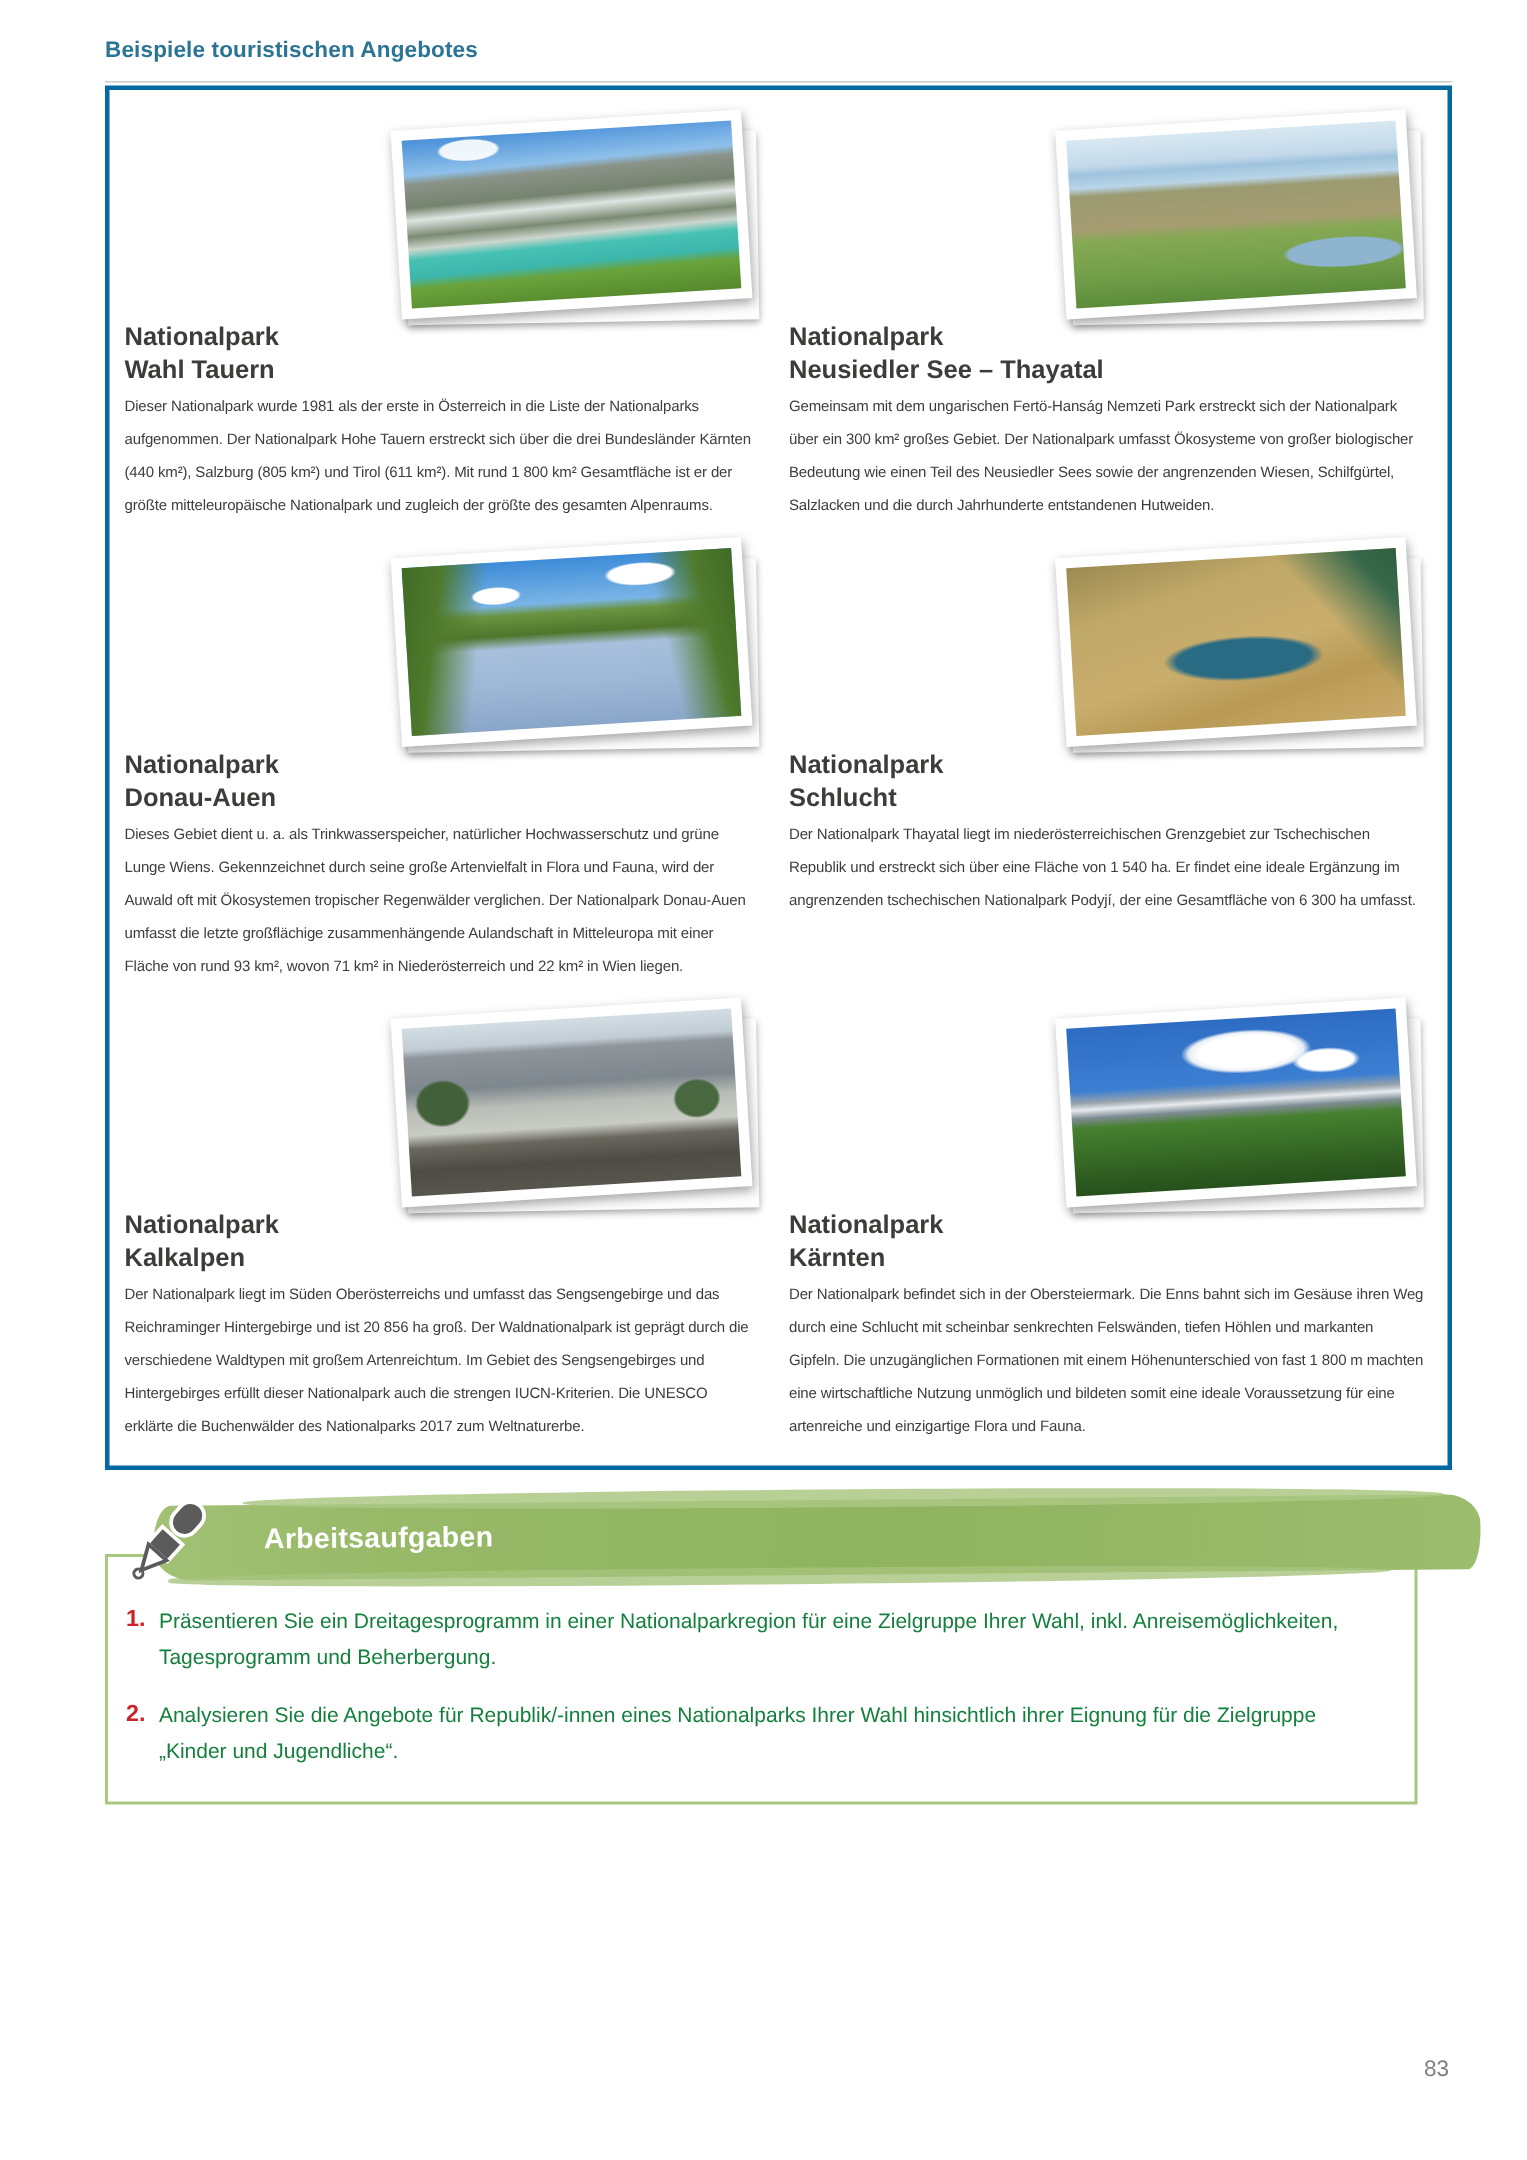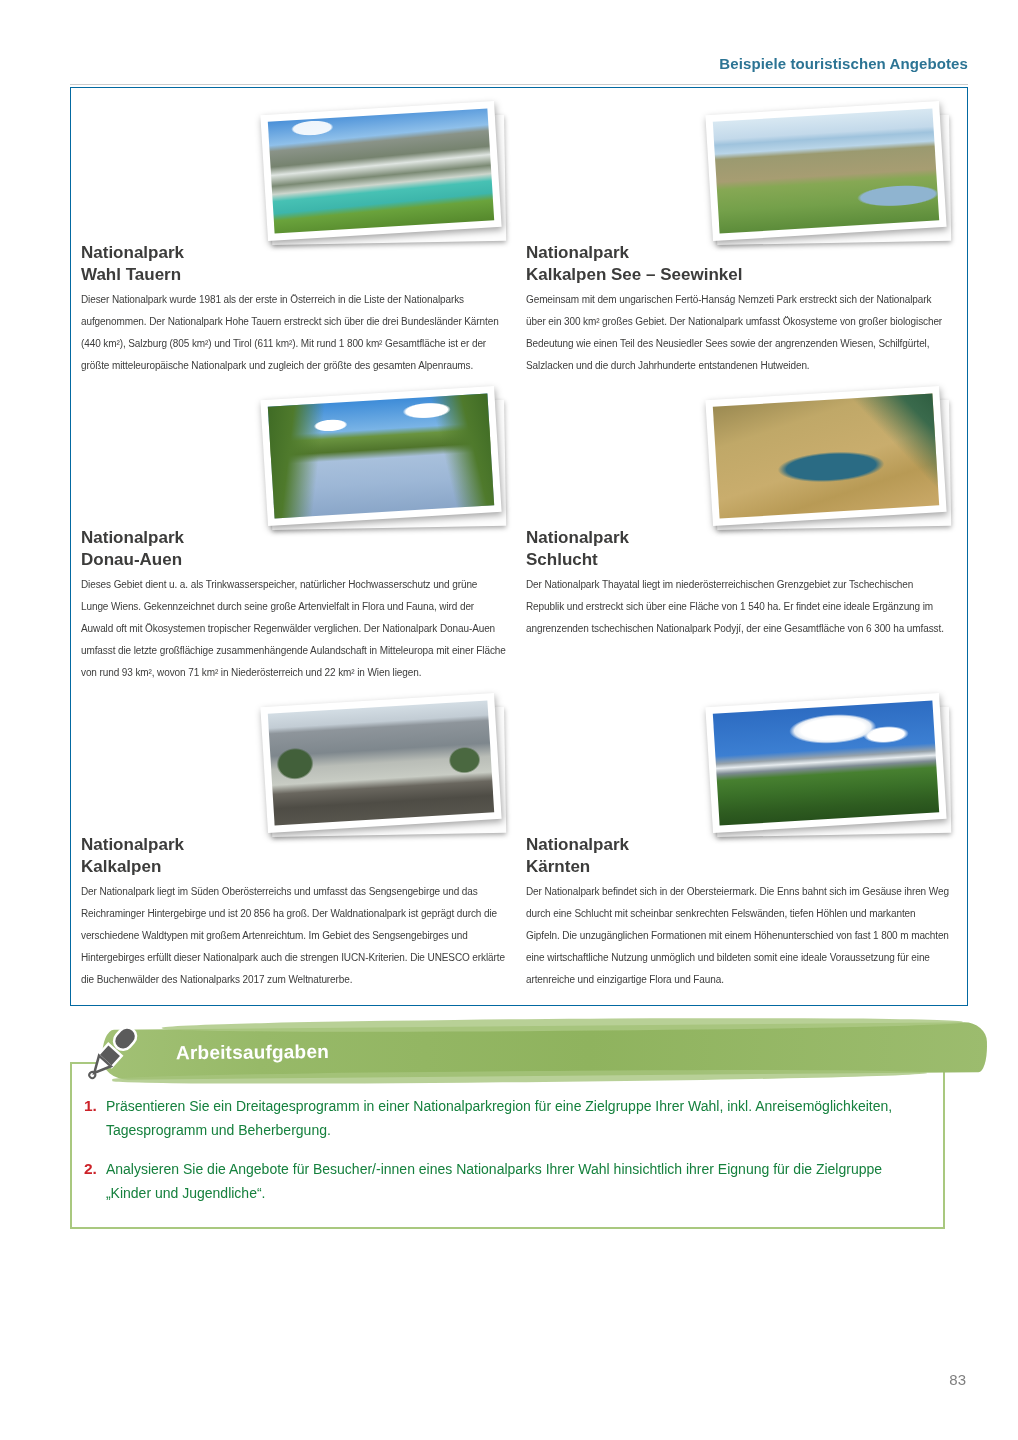--- a/index.html
+++ b/index.html
@@ -7,28 +7,28 @@
   body {
     width: 1018px; height: 1440px;
     background: #ffffff;
     font-family: "Liberation Sans", sans-serif;
     color: #3d3d3c;
     position: relative;
     overflow: hidden;
   }
 
   
-  .page-header { text-align: right; padding: 55px 50px 11px 70px; }
+  .page-header { text-align: left; padding: 25px 50px 11px 70px; }
   .header-label { color: #2c7494; font-size: 15px; font-weight: bold; letter-spacing: .1px; }
   .header-rule { margin: 0 50px 2px 70px; border-top: 1px solid #cccccc; height: 0; }
 
   
   .content-box {
     margin: 0 50px 0 70px;
-    border: 1px solid #0369a1;
+    border: 3px solid #0369a1;
     background: #fff;
     padding: 12px 16px 14px 10px;
     display: grid;
     grid-template-columns: 1fr 1fr;
     column-gap: 20px;
     row-gap: 8px;
   }
   .park-card { position: relative; }
   .photo-area { height: 138px; position: relative; margin-bottom: 4px; }
   .photo-stack { position: absolute; top: 8px; right: 8px; width: 234px; height: 126px; }
@@ -144,21 +144,21 @@
     <div class="photo-area">
       <div class="photo-stack">
         <div class="photo-back"></div>
         <div class="photo-front">
           <div class="photo-img ph-neusiedler"></div>
         </div>
       </div>
     </div>
     <h3 class="park-title">
       <span>Nationalpark</span><br>
-      <span>Kalkalpen See – Seewinkel</span>
+      <span>Neusiedler See – Thayatal</span>
     </h3>
     <p class="park-text">Gemeinsam mit dem ungarischen Fertö-Hanság Nemzeti Park erstreckt sich der Nationalpark über ein 300 km² großes Gebiet. Der Nationalpark umfasst Ökosysteme von großer biologischer Bedeutung wie einen Teil des Neusiedler Sees sowie der angrenzenden Wiesen, Schilfgürtel, Salzlacken und die durch Jahrhunderte entstandenen Hutweiden.</p>
   </section>
 
   <section class="park-card">
     <div class="photo-area">
       <div class="photo-stack">
         <div class="photo-back"></div>
         <div class="photo-front">
           <div class="photo-img ph-donau"></div>
@@ -237,19 +237,19 @@
     <span class="banner-label">Arbeitsaufgaben</span>
   </div>
   <div class="tasks-box">
     <ol class="task-list">
       <li class="task-item">
         <span class="task-num">1.</span>
         <span class="task-text">Präsentieren Sie ein Dreitagesprogramm in einer Nationalparkregion für eine Zielgruppe Ihrer Wahl, inkl. Anreisemöglichkeiten, Tagesprogramm und Beherbergung.</span>
       </li>
       <li class="task-item">
         <span class="task-num">2.</span>
-        <span class="task-text">Analysieren Sie die Angebote für Besucher/-innen eines Nationalparks Ihrer Wahl hinsichtlich ihrer Eignung für die Zielgruppe „Kinder und Jugendliche“.</span>
+        <span class="task-text">Analysieren Sie die Angebote für Republik/-innen eines Nationalparks Ihrer Wahl hinsichtlich ihrer Eignung für die Zielgruppe „Kinder und Jugendliche“.</span>
       </li>
     </ol>
   </div>
 </section>
 
 <span class="page-number">83</span>
 
 </body></html>

